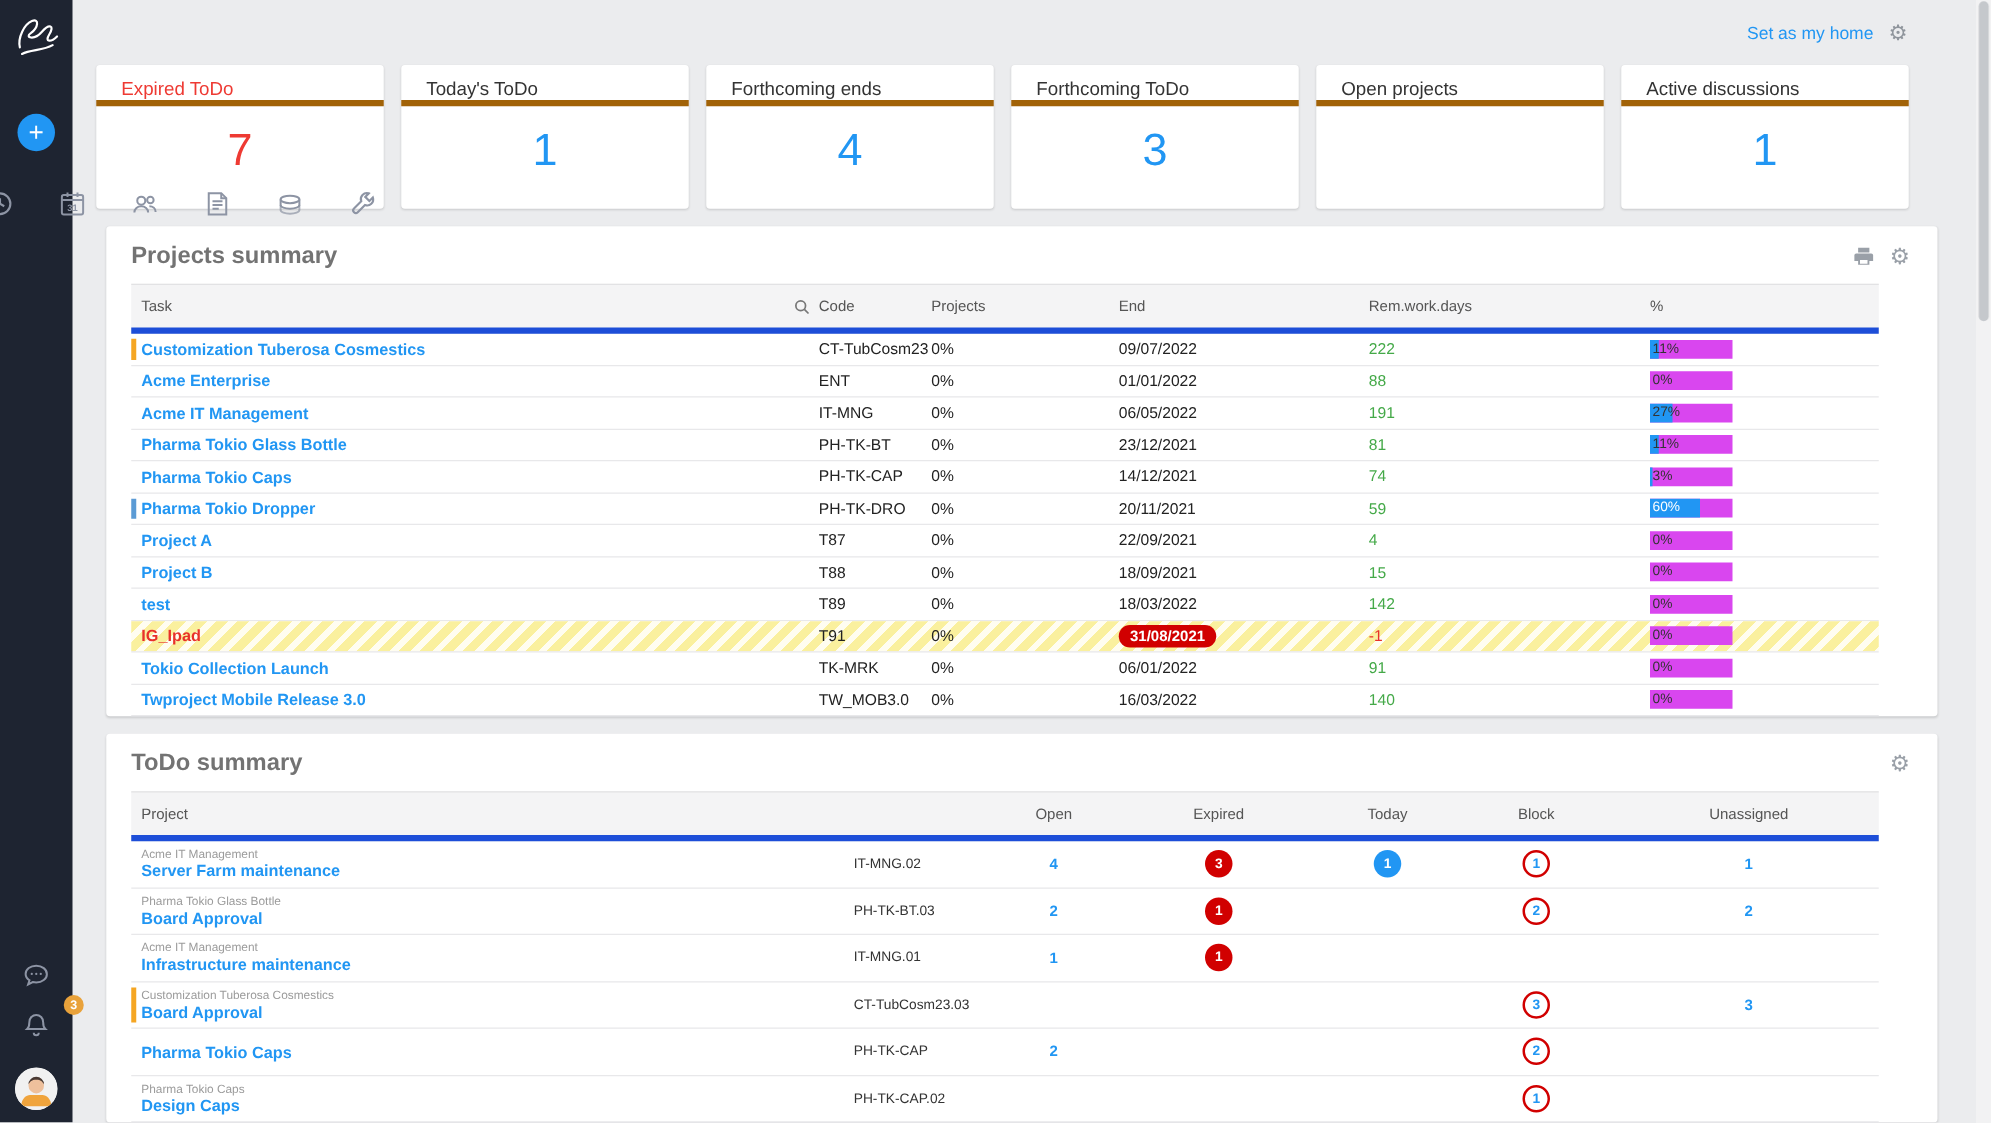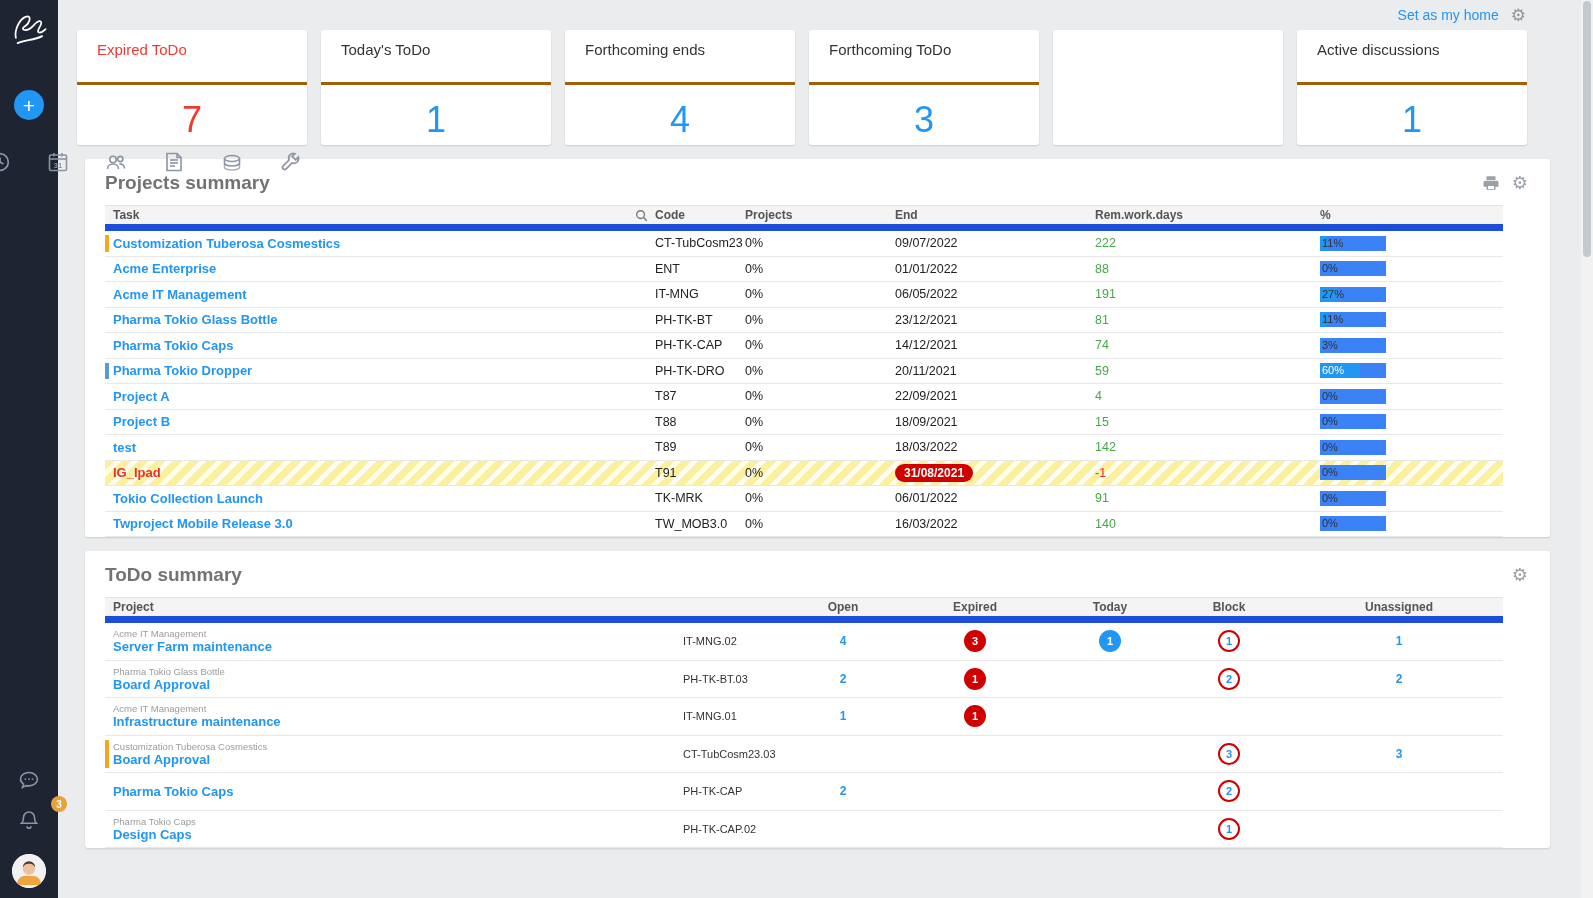--- a/index.html
+++ b/index.html
@@ -15,58 +15,58 @@
   .nav-item.active { color:#ffffff; }
   .nav-item svg { display:block; }
   .todo-txt { font-size:11.5px; font-weight:700; letter-spacing:.5px; line-height:11px; text-align:center; }
   .side-bottom { margin-top:auto; display:flex; flex-direction:column; align-items:center; padding-bottom:10px; }
   .bell-wrap { position:relative; }
   .badge { position:absolute; top:-4px; right:-9px; min-width:16px; height:16px; border-radius:8px; background:#e9a23b; color:#fff; font-size:10px; font-weight:700; display:flex; align-items:center; justify-content:center; padding:0 4px; }
   .avatar { width:34px; height:34px; border-radius:50%; overflow:hidden; background:#f4f4f4; margin-top:14px; cursor:pointer; }
 
   
   .main { flex:1; position:relative; }
-  .topbar { height:30px; display:flex; align-items:center; justify-content:flex-end; gap:12px; padding-right:67px; }
+  .topbar { height:52px; display:flex; align-items:center; justify-content:flex-end; gap:12px; padding-right:67px; }
   .home-link { color:#2196f3; font-size:14px; text-decoration:none; cursor:pointer; }
   .gear { color:#8f959c; font-size:17px; cursor:pointer; line-height:1; }
 
   .stats { display:flex; gap:14px; margin:0 66px 0 19px; }
   .stat-card { flex:1; background:#fff; border-radius:3px; box-shadow:0 1px 2px rgba(0,0,0,.14); height:115px; }
-  .stat-label { padding:11px 20px 24px; font-size:15px; color:#333; border-bottom:3px solid #a16207; }
+  .stat-label { padding:11px 20px 0; font-size:15px; color:#333; border-bottom:5px solid #a16207; }
   .stat-card.red .stat-label { color:#ee3a33; }
   .stat-value { text-align:center; font-size:36px; font-weight:300; color:#2196f3; padding-top:14px; }
   .stat-card.red .stat-value { color:#ee3a33; }
 
   .panel { background:#fff; border-radius:3px; box-shadow:0 1px 2px rgba(0,0,0,.14); margin:14px 43px 0 27px; }
   .panel-head { display:flex; align-items:center; justify-content:space-between; padding:13px 22px 11px 20px; }
   .panel-title { font-size:19px; font-weight:600; color:#737373; }
   .panel-icons { display:flex; align-items:center; gap:12px; color:#9aa0a8; }
   .panel-icons .gear { font-size:18px; color:#9aa0a8; }
   .ptable { margin:0 47px 13px 20px; }
 
   .grid-p { display:grid; grid-template-columns:550px 90px 150px 200px 225px 1fr; }
   .grid-t { display:grid; grid-template-columns:578px 110px 100px 164px 106px 132px 1fr; }
-  .thead { background:#f4f4f5; border-top:1px solid #e2e2e4; border-bottom:7px solid #1d4ed8; height:26px;font-weight:bold; }
+  .thead { background:#f4f4f5; border-top:1px solid #e2e2e4; border-bottom:5px solid #1d4ed8; height:40px; }
   .th { display:flex; align-items:center; font-size:12px; color:#555; }
   .th-task { justify-content:space-between; padding-left:8px; padding-right:6px; }
   .th-center { justify-content:center; }
   .search-ic { color:#777; cursor:pointer; }
 
   .prow { height:25.5px; border-bottom:1px solid #e8e8ea; align-items:center; font-size:12.5px; color:#222; }
   .c-task { display:flex; align-items:center; height:100%; position:relative; padding-left:8px; }
   .marker { position:absolute; left:0; top:4px; bottom:4px; width:4px; }
   .marker.orange { background:#f5a623; }
   .marker.blue { background:#5b9bd5; }
   .tlink { color:#2196f3; font-size:13px; font-weight:600; text-decoration:none; cursor:pointer; white-space:nowrap; }
   .prow.hatched { background:repeating-linear-gradient(135deg,#faf09e 0 7px,#fffdf0 7px 12px); }
   .prow.hatched .tlink { color:#e8312a; }
   .green { color:#44a948; }
   .redtxt { color:#e8312a; }
   .end-badge { display:inline-block; background:#d10000; color:#fff; font-weight:700; font-size:12px; border-radius:11px; padding:2px 9px; }
-  .pbar { width:66px; height:15px; background:#3b82f6; position:relative; }
+  .pbar { width:66px; height:15px; background:#d946ef; position:relative; }
   .pfill { position:absolute; left:0; top:0; bottom:0; background:#2196f3; }
   .plabel { position:absolute; left:2px; top:0; font-size:11px; line-height:15px; color:#333; }
 
   .trow { height:37.5px; border-bottom:1px solid #e8e8ea; align-items:center; }
   .c-proj { position:relative; padding-left:8px; display:flex; flex-direction:column; justify-content:center; height:100%; }
   .parent-lbl { font-size:9.5px; color:#9b9b9b; line-height:11px; }
   .c-code { font-size:11px; color:#333; }
   .c-center { display:flex; align-items:center; justify-content:center; }
   .count { color:#2196f3; font-weight:700; font-size:12px; cursor:pointer; }
   .circle { width:22px; height:22px; border-radius:50%; display:flex; align-items:center; justify-content:center; font-size:11px; font-weight:700; cursor:pointer; }
@@ -207,20 +207,21 @@
       </div>
       <div class="stat-card blue">
         <div class="stat-label">Forthcoming ends</div>
         <div class="stat-value">4</div>
       </div>
       <div class="stat-card blue">
         <div class="stat-label">Forthcoming ToDo</div>
         <div class="stat-value">3</div>
       </div>
       <div class="stat-card blue">
+        <div class="stat-label">Open projects</div>
       </div>
       <div class="stat-card blue">
         <div class="stat-label">Active discussions</div>
         <div class="stat-value">1</div>
       </div>
     </div>
 
   <section class="panel">
     <div class="panel-head">
       <div class="panel-title">Projects summary</div>

